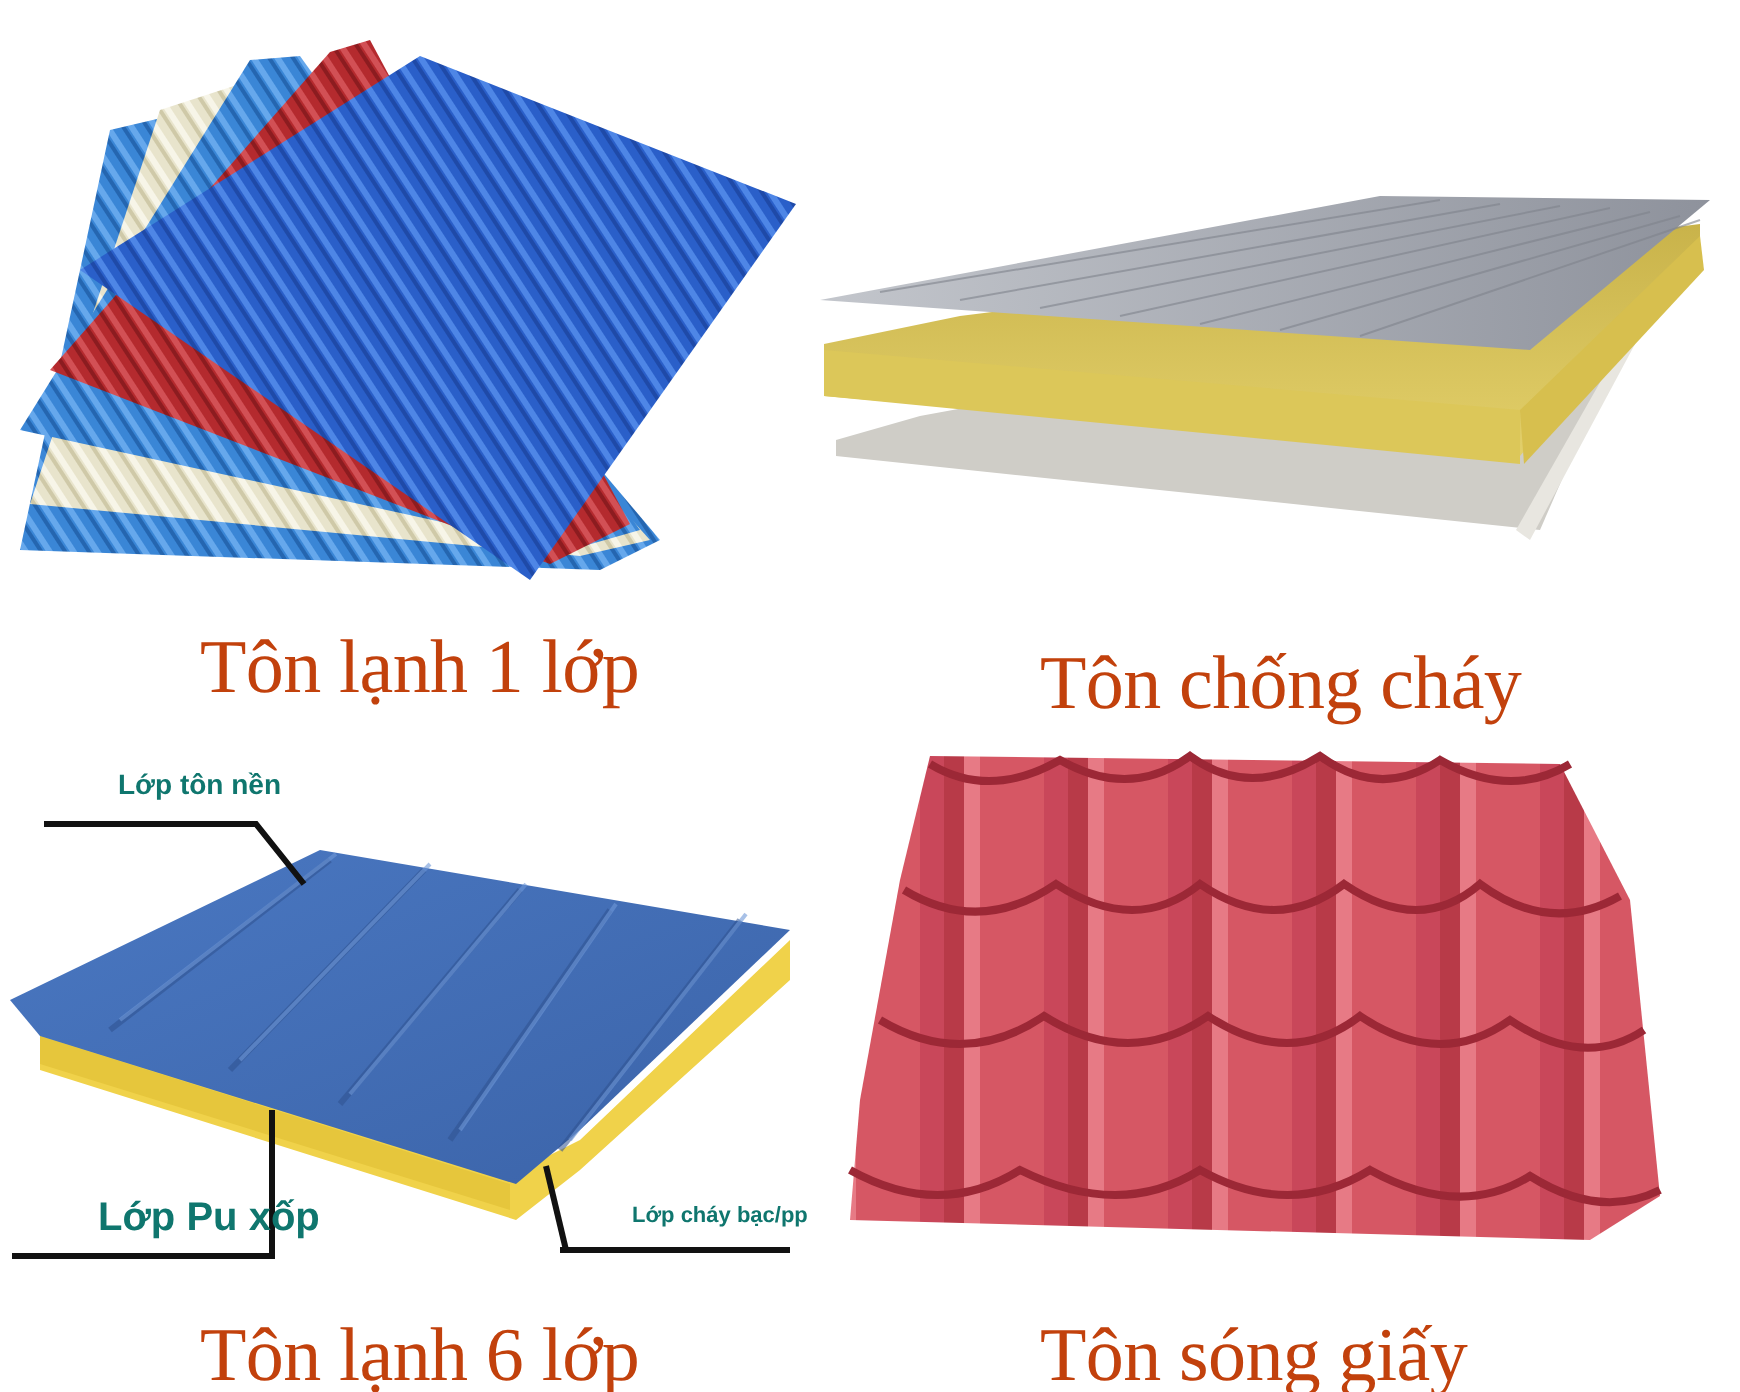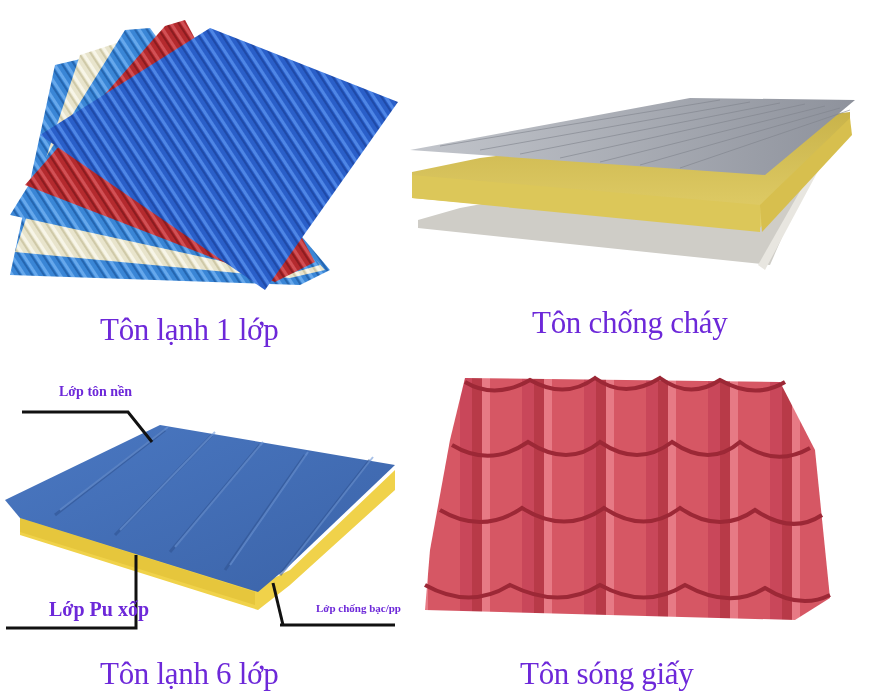--- a/index.html
+++ b/index.html
@@ -1,19 +1,19 @@
 <!DOCTYPE html>
 <html><head>
   <meta charset="utf-8">
   <style>
     html, body { margin: 0; padding: 0; background: #ffffff; }
     body { width: 870px; height: 696px; position: relative; overflow: hidden; font-family: "Liberation Serif", serif; }
     .panel { position: absolute; }
-    .caption { position: absolute; font-family: "Liberation Serif", "DejaVu Serif", serif; font-size: 31px; color: #6d28d9; white-space: nowrap; letter-spacing: -0.3px; }
-    .label { position: absolute; font-family: Liberation Serif, serif; font-weight: bold; color: #6d28d9; white-space: nowrap; padding-left: 29px; }
+    .caption { position: absolute; font-family: "Liberation Serif", "DejaVu Serif", serif; font-size: 38px; color: #c2410c; white-space: nowrap; letter-spacing: -0.3px; }
+    .label { position: absolute; font-family: Liberation Sans, sans-serif; font-weight: bold; color: #0f766e; white-space: nowrap; padding-left: 29px; }
     svg { display: block; }
   </style>
 </head>
 <body>
 
 <div class="panel" style="left:0;top:20px;width:410px;height:280px;">
   <svg width="410" height="280" viewBox="0 0 410 280">
     <defs>
       <pattern id="corr-blue" width="10" height="10" patternUnits="userSpaceOnUse" patternTransform="rotate(-33)">
         <rect width="10" height="10" fill="#2a5fc9"></rect>
@@ -70,21 +70,21 @@
       <line x1="40" y1="66" x2="320" y2="20"></line>
       <line x1="80" y1="70" x2="350" y2="22"></line>
       <line x1="120" y1="74" x2="380" y2="23"></line>
       <line x1="160" y1="78" x2="405" y2="24"></line>
       <line x1="200" y1="82" x2="425" y2="26"></line>
       <line x1="240" y1="85" x2="440" y2="28"></line>
       <line x1="280" y1="88" x2="450" y2="30"></line>
     </g>
   </svg>
 </div>
-<div class="caption" style="left:520px;top:305px;margin-left:12px;">Tôn chống cháy</div>
+<div class="caption" style="left:520px;top:320px;">Tôn chống cháy</div>
 
 <div class="panel" style="left:0;top:370px;width:430px;height:280px;">
   <svg width="430" height="280" viewBox="0 0 430 280">
     <defs>
       <linearGradient id="blue-top" x1="0" y1="0" x2="1" y2="1">
         <stop offset="0" stop-color="#4a78c2"></stop>
         <stop offset="1" stop-color="#3b63a8"></stop>
       </linearGradient>
     </defs>
 
@@ -110,21 +110,21 @@
 
     <g stroke="#111" stroke-width="3" fill="none">
       <polyline points="22,42 128,42 152,72"></polyline>
       <polyline points="6,258 136,258 136,185"></polyline>
       <polyline points="280,255 395,255"></polyline>
       <polyline points="273,213 283,255"></polyline>
     </g>
   </svg>
   <div class="label" style="left:30px;top:14px;font-size:14px;">Lớp tôn nền</div>
   <div class="label" style="left:20px;top:228px;font-size:20px;">Lớp Pu xốp</div>
-  <div class="label" style="left:287px;top:232px;font-size:11px;">Lớp chống bạc/pp</div>
+  <div class="label" style="left:287px;top:232px;font-size:11px;">Lớp cháy bạc/pp</div>
 </div>
 <div class="caption" style="left:100px;top:656px;">Tôn lạnh 6 lớp</div>
 
 <div class="panel" style="left:410px;top:360px;width:430px;height:290px;">
   <svg width="430" height="290" viewBox="0 0 430 290">
     <defs>
       <pattern id="tile-cols" width="62" height="290" patternUnits="userSpaceOnUse">
         <rect width="62" height="290" fill="#d65764"></rect>
         <rect x="0" width="10" height="290" fill="#b83a48"></rect>
         <rect x="10" width="8" height="290" fill="#e77a85"></rect>

